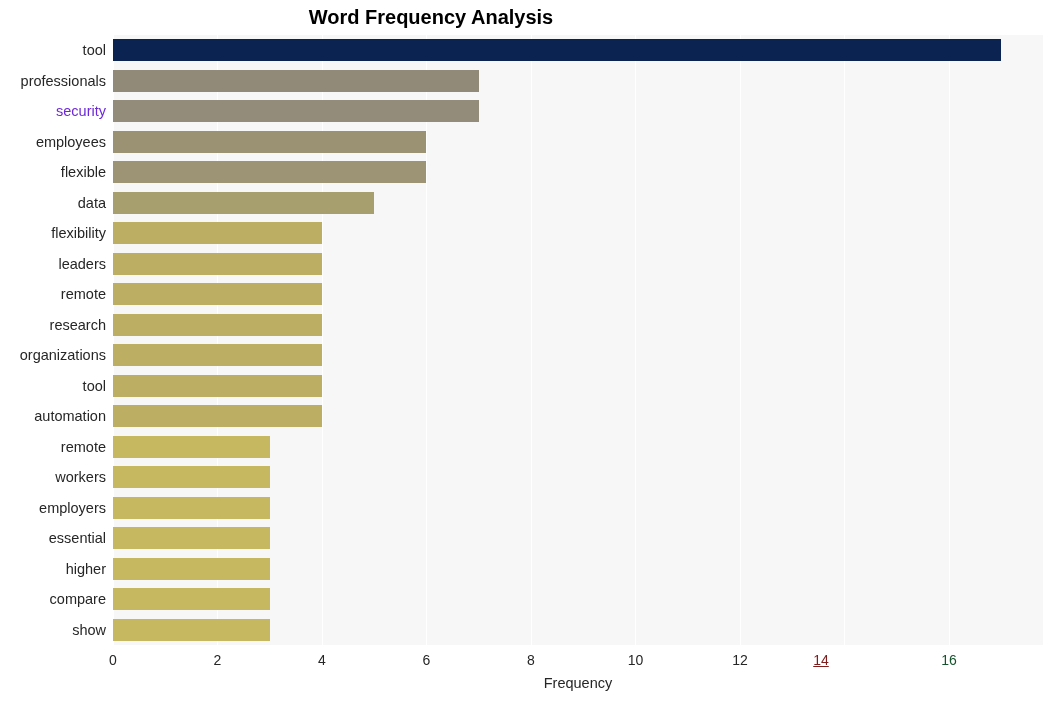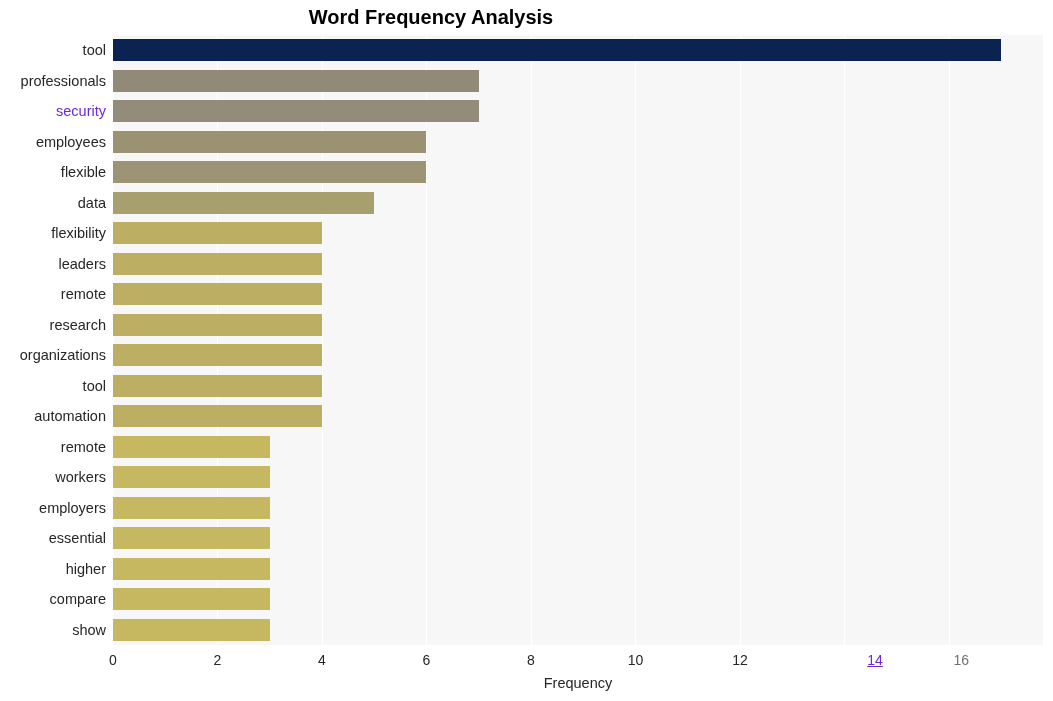--- a/index.html
+++ b/index.html
@@ -170,19 +170,19 @@
     </div>
 
   <div id="x-axis">
       <div class="xtick" style="left: 0px; color: rgb(38, 38, 38);">0</div>
       <div class="xtick" style="left: 104.494px; color: rgb(38, 38, 38);">2</div>
       <div class="xtick" style="left: 208.989px; color: rgb(38, 38, 38);">4</div>
       <div class="xtick" style="left: 313.483px; color: rgb(38, 38, 38);">6</div>
       <div class="xtick" style="left: 417.978px; color: rgb(38, 38, 38);">8</div>
       <div class="xtick" style="left: 522.472px; color: rgb(38, 38, 38);">10</div>
       <div class="xtick" style="left: 626.966px; color: rgb(38, 38, 38);">12</div>
-      <div class="xtick" style="left: 762px; color: #6d28d9; text-decoration: underline;">14</div>
-      <div class="xtick" style="left: 835.955px; color: #737373; text-align: right;">16</div>
+      <div class="xtick" style="left: 708px; color: #7f1d1d; text-decoration: underline;">14</div>
+      <div class="xtick" style="left: 835.955px; color: #14532d;">16</div>
     </div>
 
   <div id="x-axis-label">Frequency</div>
 
 </div>
 
 </body></html>

